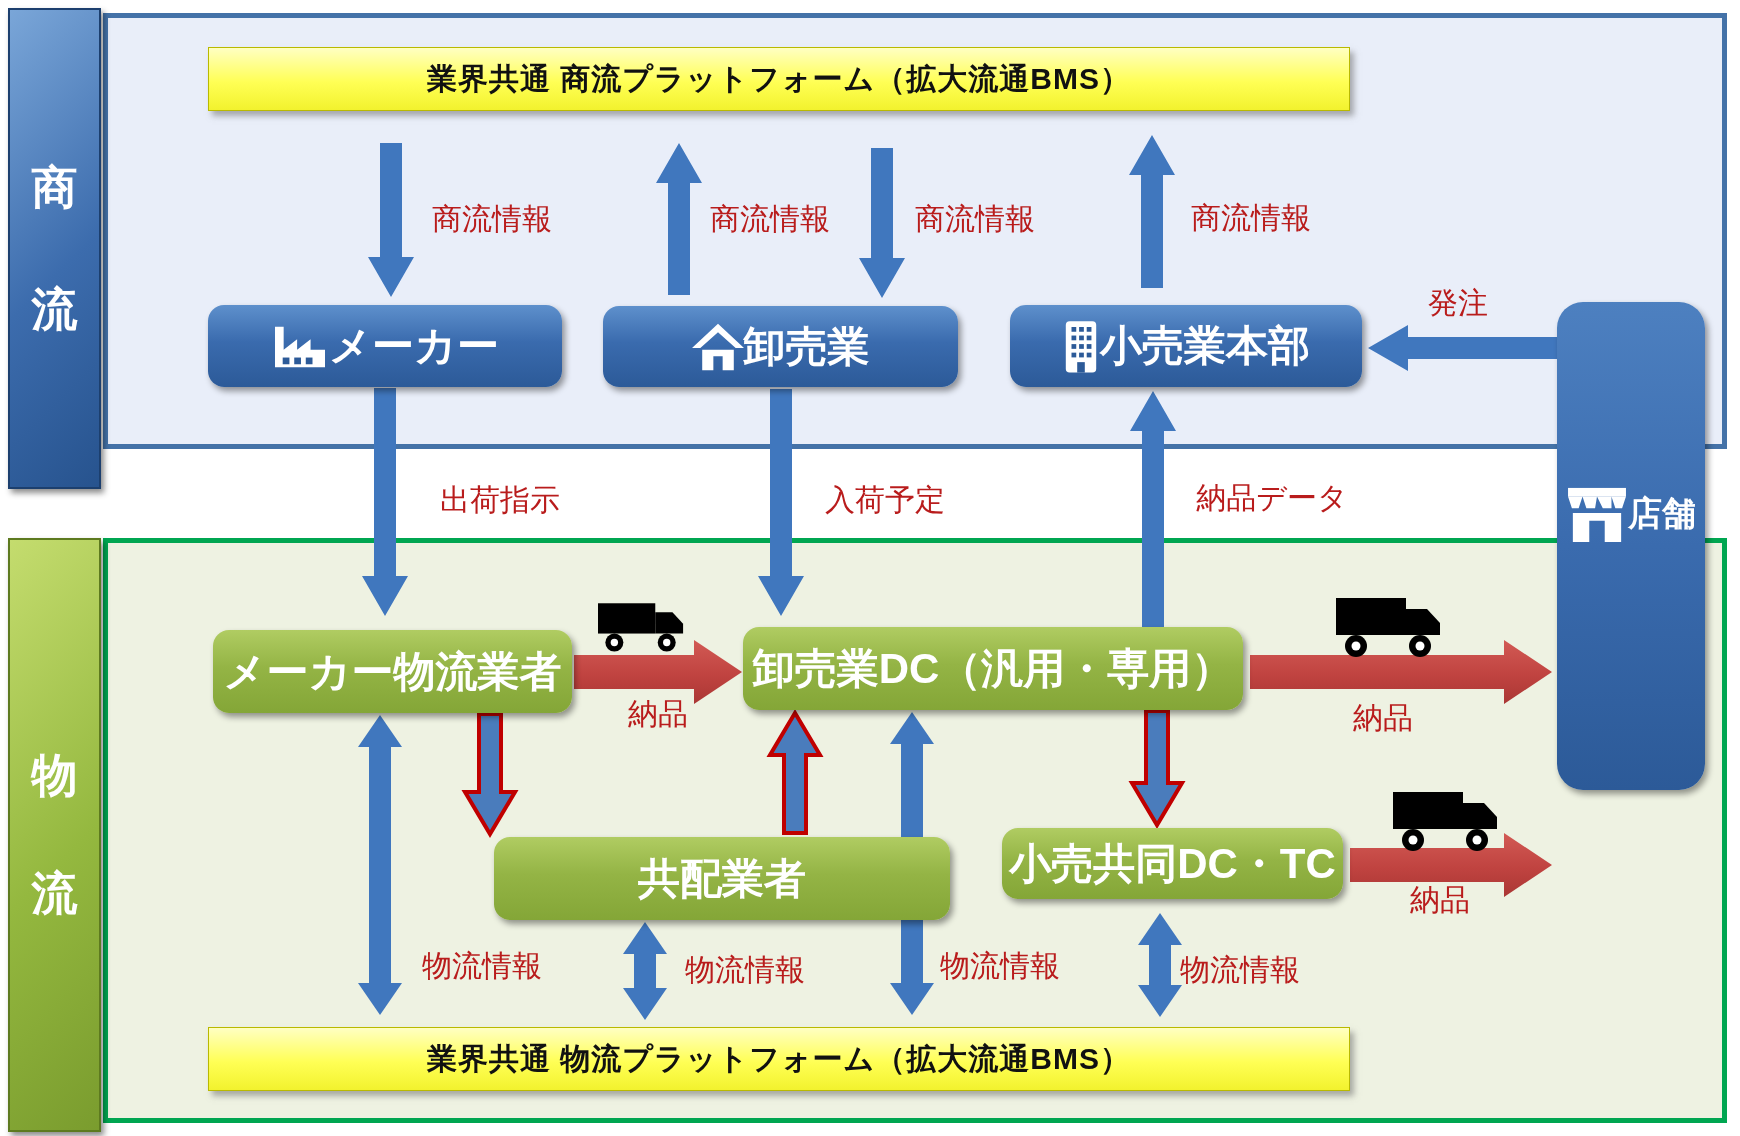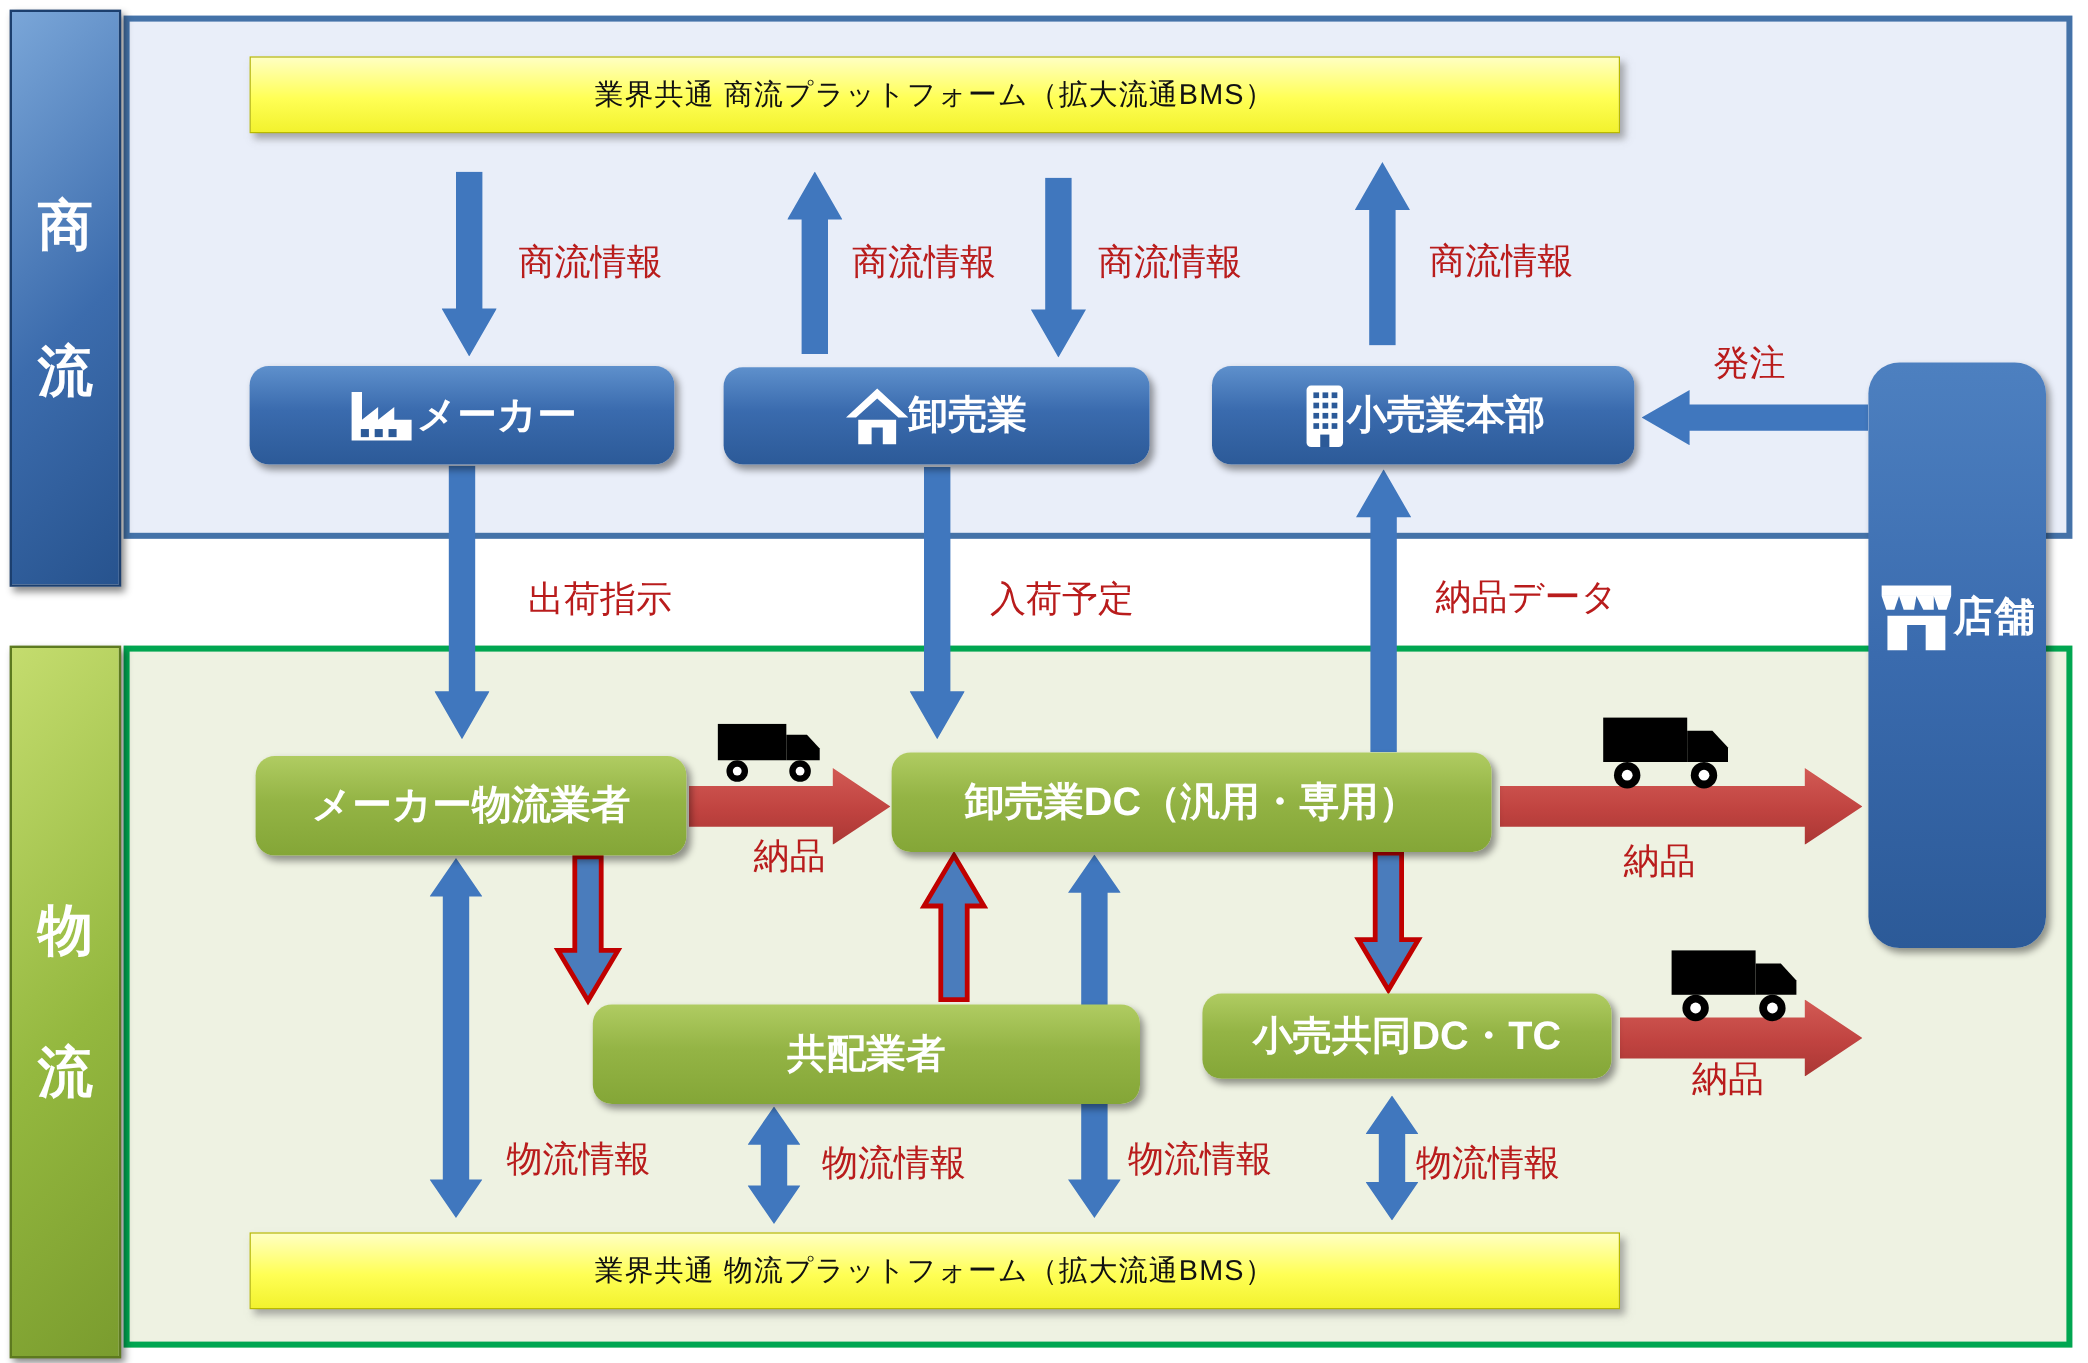--- a/index.html
+++ b/index.html
@@ -19,27 +19,27 @@
   #commerce-sidebar{left:8px;top:8px;width:89px;height:477px;gap:60px;
      background:linear-gradient(135deg,#7aa6d8 0%,#3c6cad 55%,#27538e 100%);
      border:2px solid #1c3f6e;}
   #logistics-sidebar{left:8px;top:538px;width:89px;height:590px;gap:56px;
      background:linear-gradient(135deg,#c4dc6e 0%,#94b83f 55%,#7a9c2e 100%);
      border:2px solid #5d7a1f;}
   
   .banner{position:absolute;left:208px;width:1140px;height:62px;
      background:linear-gradient(#ffffc2 0%,#ffff55 55%,#f2f22e 100%);
      border:1px solid #b9b900;display:flex;align-items:center;justify-content:center;
-     font-weight:normal;font-size:24px;color:#111;letter-spacing:1px;
+     font-weight:bold;font-size:30px;color:#111;letter-spacing:1px;
      box-shadow:4px 5px 6px rgba(110,110,110,.55);}
   #top-banner{top:47px;}
   #bottom-banner{top:1027px;}
   
   .bnode,.gnode{position:absolute;display:flex;align-items:center;justify-content:center;
-     color:#fff;font-weight:bold;font-size:33px;border-radius:16px;
+     color:#fff;font-weight:bold;font-size:42px;border-radius:16px;
      box-shadow:3px 4px 6px rgba(0,0,0,.4);}
   .bnode{background:linear-gradient(#5e90cc 0%,#3a6bae 45%,#2c5a98 100%);}
   .gnode{background:linear-gradient(#b0cc62 0%,#94b445 45%,#84a637 100%);}
   #node-maker{left:208px;top:305px;width:354px;height:82px;}
   #node-wholesale{left:603px;top:306px;width:355px;height:81px;}
   #node-retail-hq{left:1010px;top:305px;width:352px;height:82px;}
   #node-store{left:1557px;top:302px;width:148px;height:488px;border-radius:26px;
      background:linear-gradient(#4d80c0 0%,#3a6bae 50%,#2c5a98 100%);
      flex-direction:column;gap:14px;font-size:34px;}
   #node-store .inner{display:flex;align-items:center;

